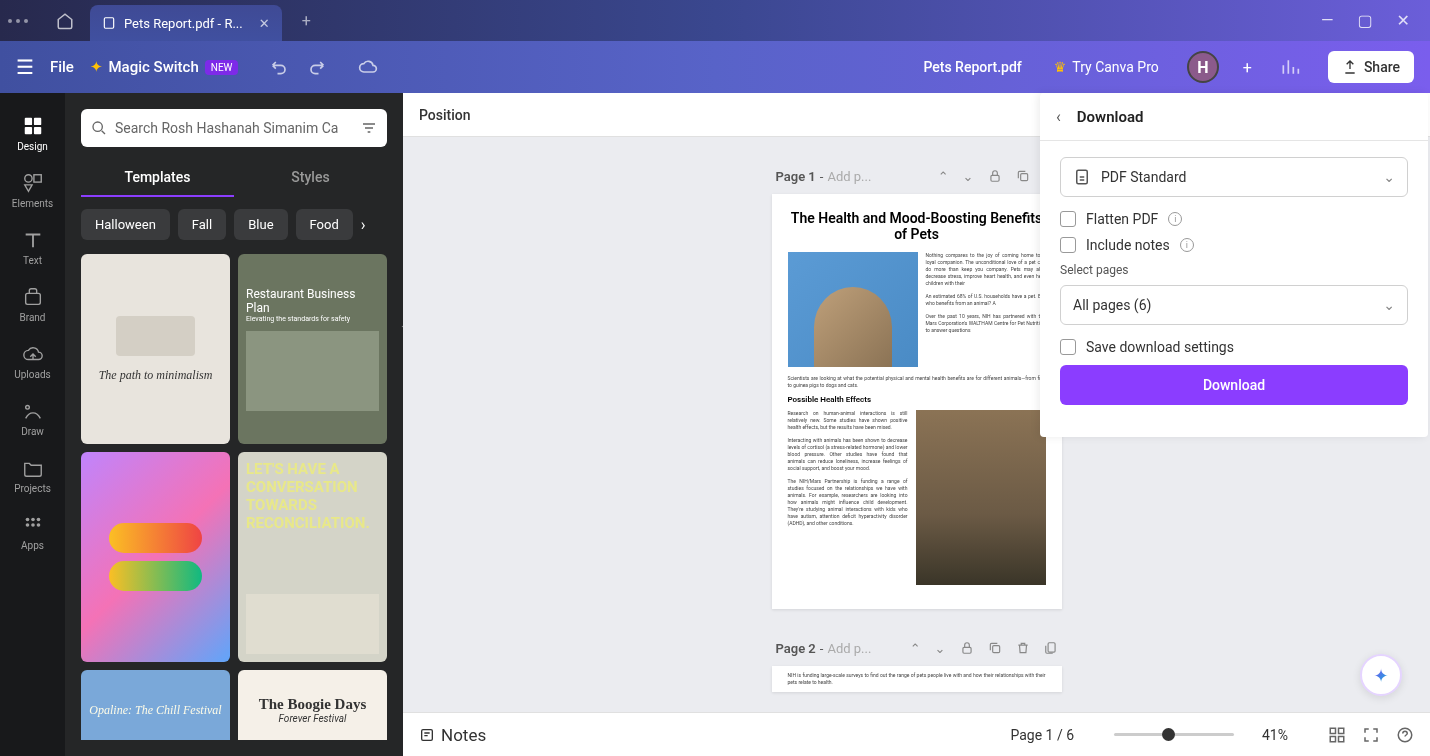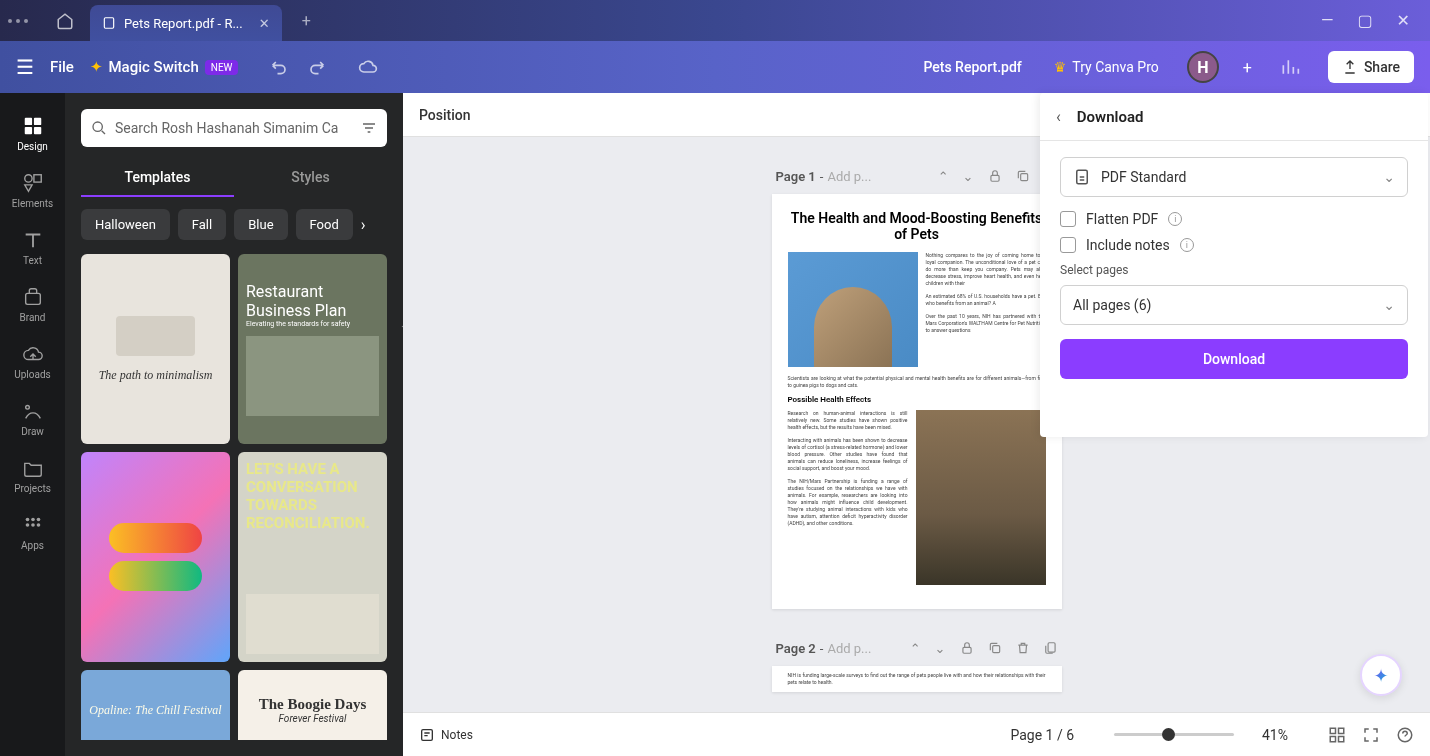--- a/index.html
+++ b/index.html
@@ -369,21 +369,21 @@
       border-top: 1px solid #e0e0e0;
       display: flex;
       align-items: center;
       padding: 0 16px;
       gap: 16px;
     }
     .notes-btn {
       display: flex;
       align-items: center;
       gap: 6px;
-      font-size: 12px;
+      font-size: 17px;
       color: #333;
     }
     .page-counter {
       margin-left: auto;
       font-size: 14px;
       color: #333;
     }
     .zoom-controls {
       display: flex;
       align-items: center;
@@ -690,21 +690,21 @@
       <div class="pill">Blue</div>
       <div class="pill">Food</div>
       <span style="color:#fff;align-self:center">›</span>
     </div>
     <div class="templates-grid">
       <div class="template-card t1">
         <div style="width:60%;height:40px;background:#d4cfc5;border-radius:4px;margin-bottom:12px"></div>
         <span style="font-style:italic;font-family:serif;font-size:12px;text-align:center">The path to minimalism</span>
       </div>
       <div class="template-card t2">
-        <span style="font-size:16px;align-self:flex-start">Restaurant Business Plan</span>
+        <span style="font-size:12px;align-self:flex-start">Restaurant Business Plan</span>
         <span style="font-size:7px;align-self:flex-start;margin-bottom:8px">Elevating the standards for safety</span>
         <div style="width:100%;height:80px;background:#8b9580"></div>
       </div>
       <div class="template-card t3" style="height:210px">
         <div style="background:linear-gradient(90deg,#fbbf24,#ef4444);width:70%;height:30px;border-radius:15px;margin:4px 0"></div>
         <div style="background:linear-gradient(90deg,#fbbf24,#10b981);width:70%;height:30px;border-radius:15px;margin:4px 0"></div>
       </div>
       <div class="template-card t4" style="height:210px;align-items:flex-start">
         <span style="color:#e8e889;font-size:15px;font-weight:bold;line-height:1.2">LET'S HAVE A CONVERSATION TOWARDS RECONCILIATION.</span>
         <div style="width:100%;height:60px;background:#e0ddd0;margin-top:auto"></div>
@@ -860,17 +860,21 @@
     <div class="dp-check">
       <div class="checkbox"></div>
       <span>Include notes</span>
       <div class="info-i">i</div>
     </div>
     <div class="dp-label" style="margin-top:8px">Select pages</div>
     <div class="dp-select">
       <span>All pages (6)</span>
       <span class="chev">⌄</span>
     </div>
+    <div class="dp-check">
+      <div class="checkbox"></div>
+      <span>Save download settings</span>
+    </div>
     <div class="dp-download">
       <span>Download</span>
     </div>
   </div>
 </div>
 
 </body></html>

